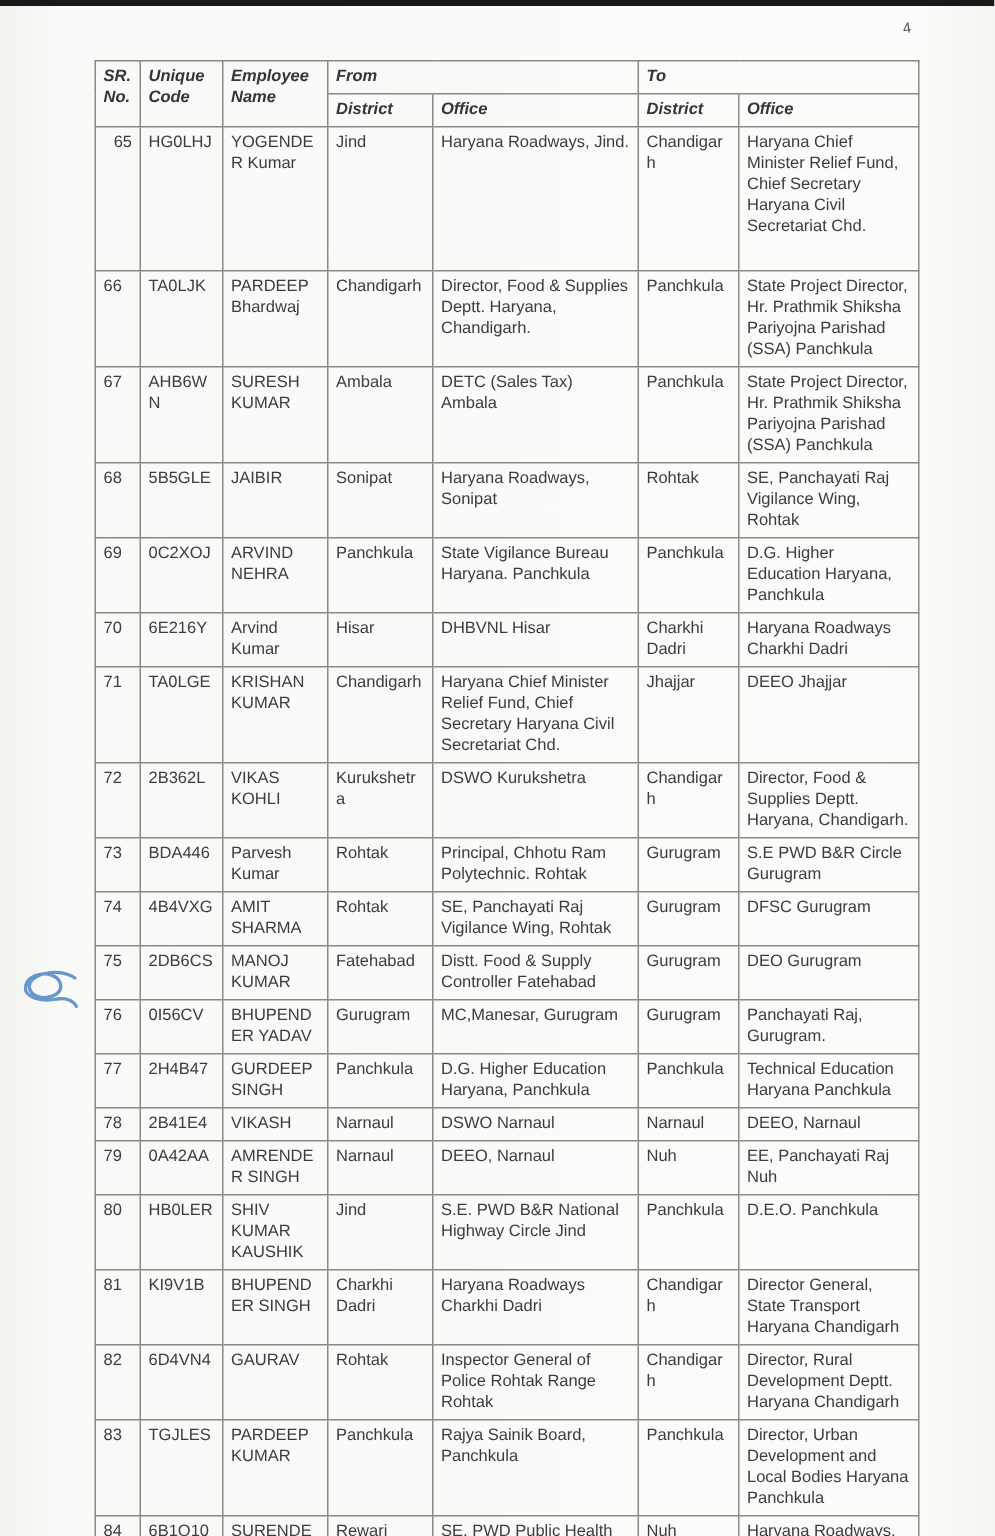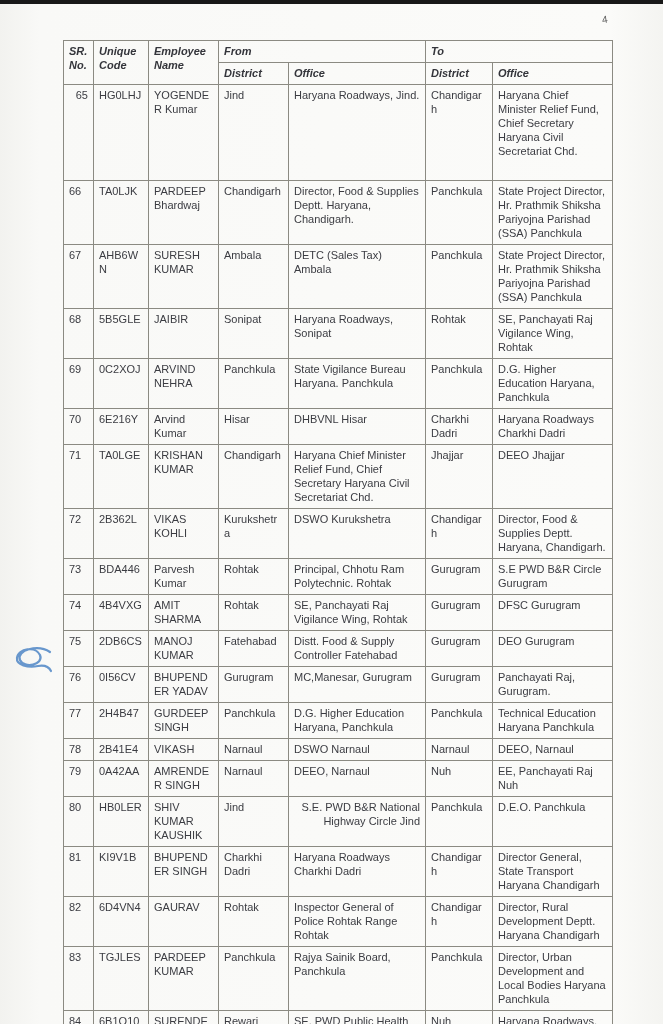--- a/index.html
+++ b/index.html
@@ -237,21 +237,21 @@
         <td>Narnaul</td>
         <td>DEEO, Narnaul</td>
         <td>Nuh</td>
         <td>EE, Panchayati Raj Nuh</td>
       </tr>
       <tr>
         <td style="height: 42px;">80</td>
         <td style="height: 42px; margin-left: 28px;">HB0LER</td>
         <td style="height: 42px;">SHIV KUMAR KAUSHIK</td>
         <td style="height: 42px;">Jind</td>
-        <td style="height: 42px; text-align: right;">S.E. PWD B&amp;R National Highway Circle Jind</td>
+        <td style="height: 42px;">S.E. PWD B&amp;R National Highway Circle Jind</td>
         <td style="height: 42px;">Panchkula</td>
         <td style="height: 42px;">D.E.O. Panchkula</td>
       </tr>
       <tr>
         <td>81</td>
         <td>KI9V1B</td>
         <td>BHUPENDER SINGH</td>
         <td>Charkhi Dadri</td>
         <td>Haryana Roadways Charkhi Dadri</td>
         <td>Chandigarh</td>

